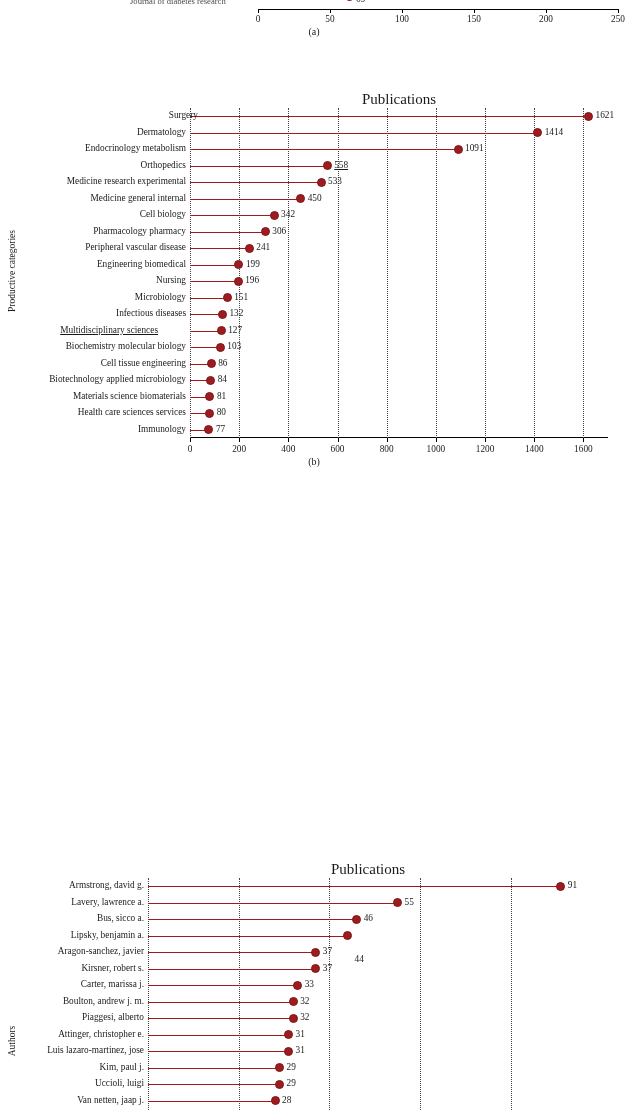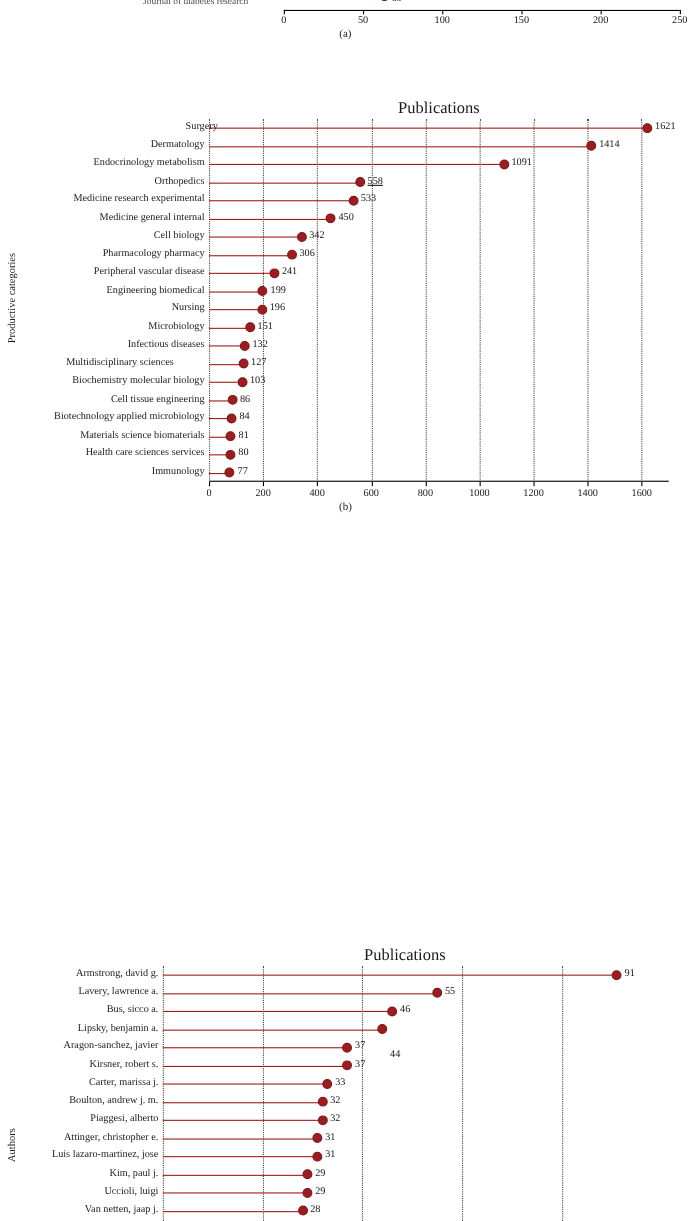--- a/index.html
+++ b/index.html
@@ -126,21 +126,21 @@
         <div class="dot" style="left: 32.6282px; top: 185.25px;"></div>
         <div class="val-label" style="left: 44.1282px; top: 183.75px;">151</div>
         <div class="cat-label" style="width: 186px; left: -190px; top: 183.75px;">Microbiology</div>
         <div class="stem" style="left: 0px; top: 206.25px; width: 32.4565px;"></div>
         <div class="dot" style="left: 27.9565px; top: 201.75px;"></div>
         <div class="val-label" style="left: 39.4565px; top: 200.25px;">132</div>
         <div class="cat-label" style="width: 186px; left: -190px; top: 200.25px;">Infectious diseases</div>
         <div class="stem" style="left: 0px; top: 222.75px; width: 31.2271px;"></div>
         <div class="dot" style="left: 26.7271px; top: 218.25px;"></div>
         <div class="val-label" style="left: 38.2271px; top: 216.75px;">127</div>
-        <div class="cat-label" style="width: 158px; left: -190px; top: 216.75px;">Multidisciplinary sciences</div>
+        <div class="cat-label" style="width: 158px; left: -190px; top: 216.75px; text-decoration: underline;">Multidisciplinary sciences</div>
         <div class="stem" style="left: 0px; top: 239.25px; width: 30.2435px;"></div>
         <div class="dot" style="left: 25.7435px; top: 234.75px;"></div>
         <div class="val-label" style="left: 37.2435px; top: 233.25px;">103</div>
         <div class="cat-label" style="width: 186px; left: -190px; top: 233.25px;">Biochemistry molecular biology</div>
         <div class="stem" style="left: 0px; top: 255.75px; width: 21.1459px;"></div>
         <div class="dot" style="left: 16.6459px; top: 251.25px;"></div>
         <div class="val-label" style="left: 28.1459px; top: 249.75px;">86</div>
         <div class="cat-label" style="width: 186px; left: -190px; top: 249.75px;">Cell tissue engineering</div>
         <div class="stem" style="left: 0px; top: 272.25px; width: 20.6541px;"></div>
         <div class="dot" style="left: 16.1541px; top: 267.75px;"></div>

